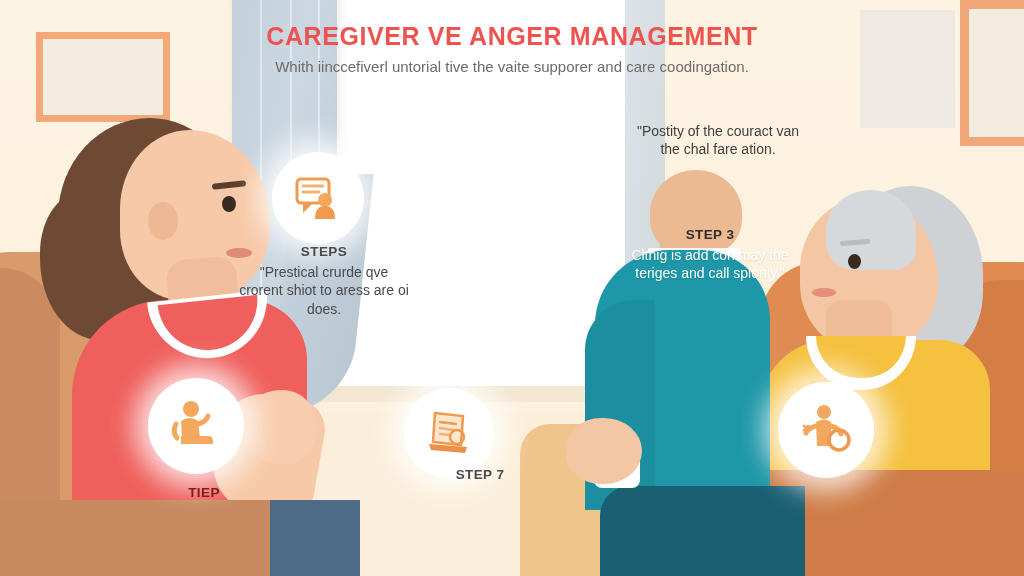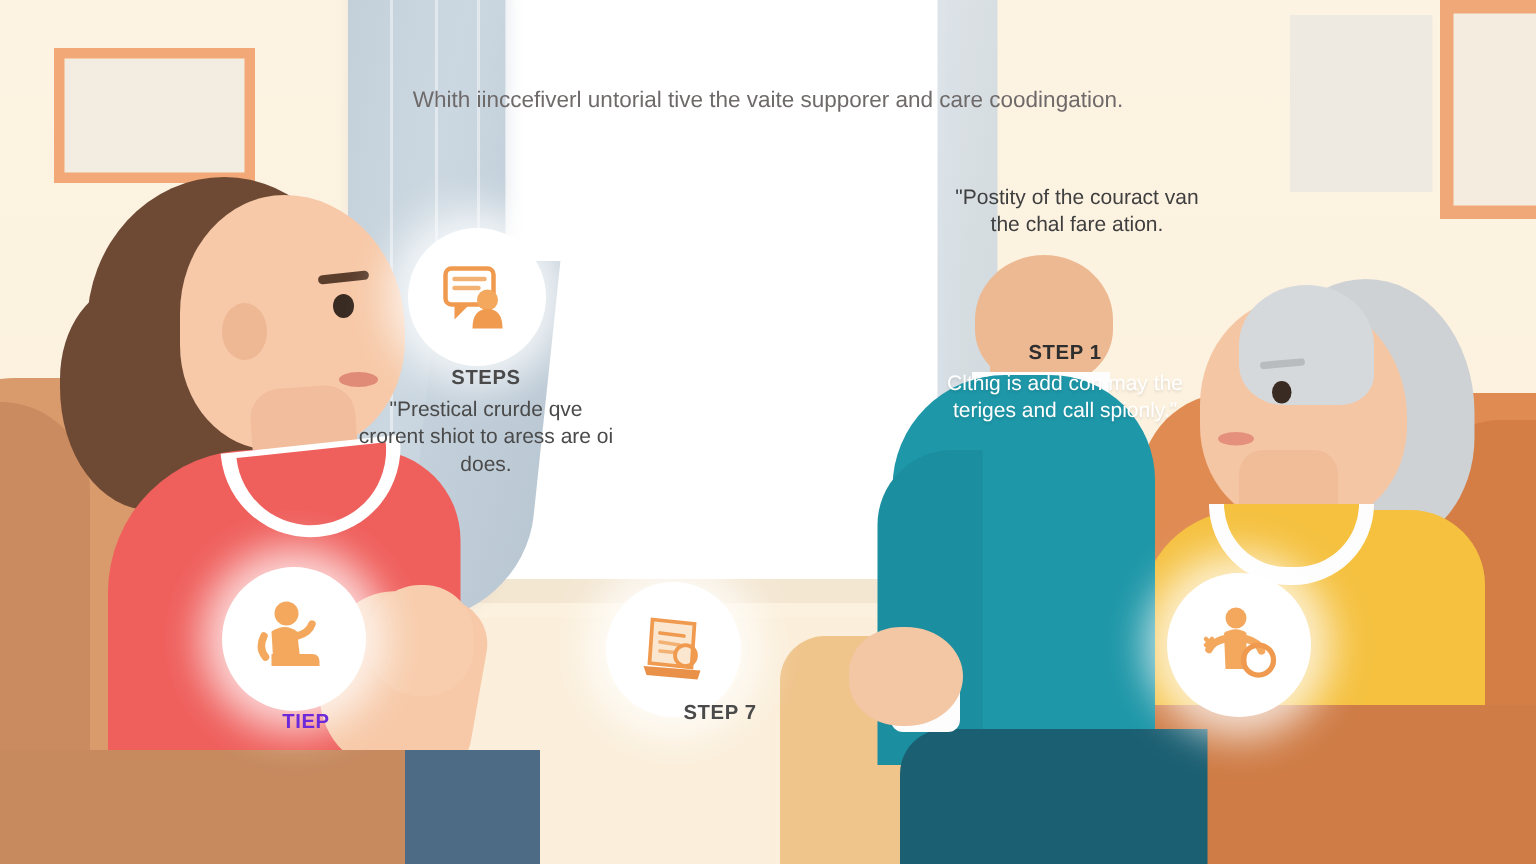--- a/index.html
+++ b/index.html
@@ -148,21 +148,21 @@
   .step .hd{font-weight:bold;font-size:13.5px;letter-spacing:.4px;display:block;
       margin-bottom:2px;}
   .step .bd{font-size:14px;display:block;}
   .s3{left:238px;top:243px;width:172px;color:#4a4a4a;}
   .s1{left:628px;top:122px;width:180px;color:#3f3f3f;}
   .s4{left:612px;top:226px;width:196px;color:#ffffff;
       text-shadow:0 1px 2px rgba(0,0,0,.12);}
   .s4 .hd{color:#2e2e2e;text-shadow:none;}
   .s2{left:108px;top:472px;width:192px;color:#ffffff;
       text-shadow:0 1px 2px rgba(0,0,0,.12);}
-  .s2 .hd{color:#6d28d9;text-shadow:none;}
+  .s2 .hd{color:#7f1d1d;text-shadow:none;margin-top:12px;}
   .s5{left:382px;top:466px;width:196px;color:#4a4a4a;}
 </style>
 </head>
 <body>
 
 <div id="scene">
 
   <div class="wall"></div>
   <div class="floor"></div>
 
@@ -268,28 +268,29 @@
         <circle cx="26" cy="10" r="7" fill="#f3a85e"></circle>
         <path d="M18 20 Q26 15 33 20 L33 44 L19 44 Z" fill="#f3a85e"></path>
         <path d="M33 24 Q41 26 43 32" stroke="#f3a85e" stroke-width="5" fill="none" stroke-linecap="round"></path>
         <path d="M18 24 Q10 26 8 31" stroke="#f3a85e" stroke-width="5" fill="none" stroke-linecap="round"></path>
         <circle cx="41" cy="38" r="10" fill="none" stroke="#ef9a4e" stroke-width="3.5"></circle>
         <path d="M6 28 L10 24 M6 24 L10 28" stroke="#f3a85e" stroke-width="3" stroke-linecap="round"></path>
       </svg>
     </span>
   </div>
 
+  <div class="title">CAREGIVER VE ANGER MANAGEMENT</div>
   <div class="subtitle">Whith iinccefiverl untorial tive the vaite supporer and care coodingation.</div>
 
   <div class="step s1">
     <span class="bd">"Postity of the couract van the chal fare ation.</span>
   </div>
 
   <div class="step s4">
-    <span class="hd">STEP 1</span>
+    <span class="hd">STEP 3</span>
     <span class="bd">Clthig is add con may the teriges and call spionly."</span>
   </div>
 
   <div class="step s3">
     <span class="hd">STEPS</span>
     <span class="bd">"Prestical crurde qve crorent shiot to aress are oi does.</span>
   </div>
 
   <div class="step s2">
     <span class="hd">TIEP</span>

